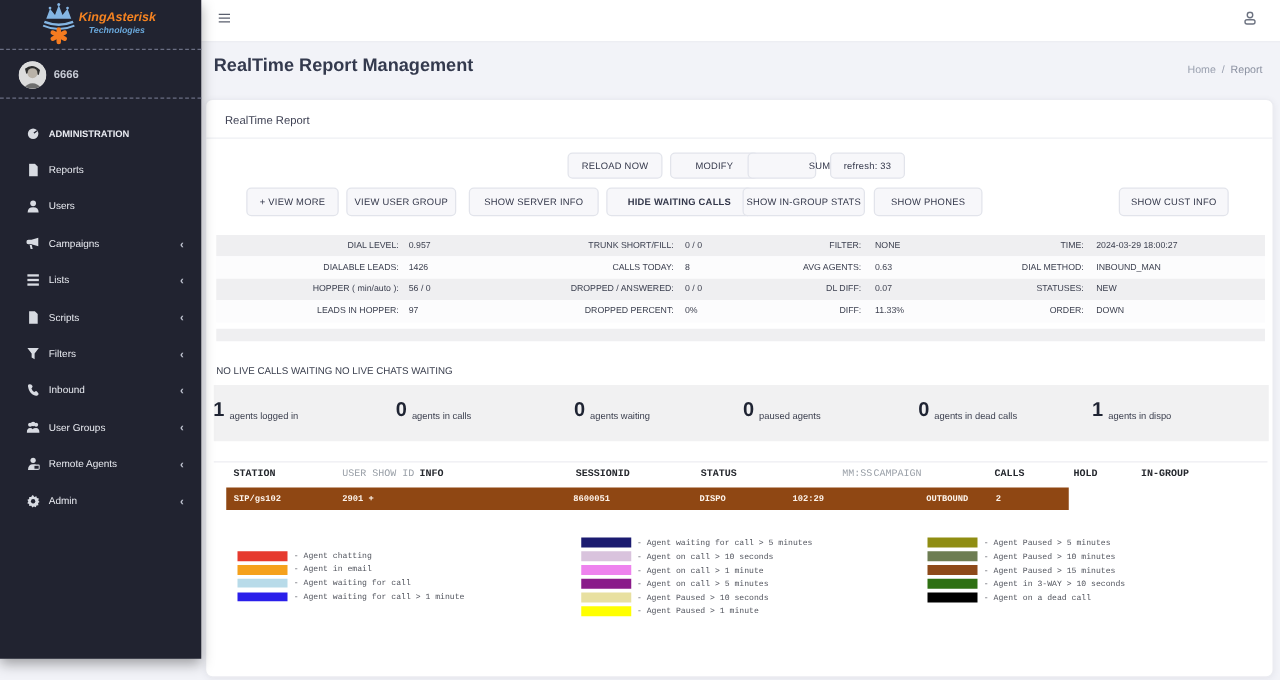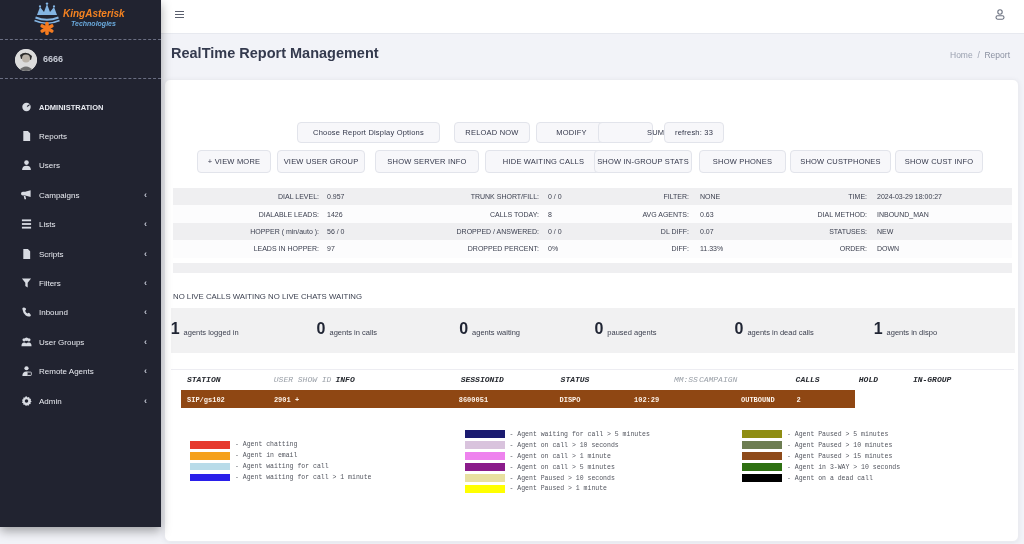--- a/index.html
+++ b/index.html
@@ -33,21 +33,21 @@
 .sv { text-align:left; }
 .sl1{width:146px;} .sv1{width:64px; padding-left:8px;}
 .sl2{width:156px;} .sv2{width:64px; padding-left:9px;}
 .sl3{width:86px;}  .sv3{width:64px; padding-left:11px;}
 .sl4{width:114px;} .sv4{width:145px; padding-left:10px;}
 
 #agents { position:absolute; left:6px; top:227.7px; width:844px; height:45px; background:#f1f1f2; }
 .ag { position:absolute; top:227.7px; height:45px; display:flex; align-items:center; white-space:nowrap; }
 .ag b { font-size:16px; color:#1f2433; position:relative; top:-1px; }
 .ag span { font-size:7.5px; color:#3b3f4e; margin-left:4px; position:relative; top:2.5px; }
-.th { position:absolute; top:295px; font-family:"Liberation Mono", monospace; font-size:8px; font-weight:bold; color:#26292f; white-space:nowrap;font-style:italic; }
+.th { position:absolute; top:295px; font-family:"Liberation Mono", monospace; font-size:8px; font-weight:bold; color:#26292f; white-space:nowrap; }
 .thg { font-weight:normal; color:#9aa0a8; }
 #brow { position:absolute; left:16px; top:310.2px; width:674px; height:17.6px; background:#8f4713; }
 .bt { position:absolute; top:315.5px; font-family:"Liberation Mono", monospace; font-size:7px; font-weight:bold; color:#fdf3ea; white-space:nowrap; }
 
 .sw { position:absolute; width:40px; height:7.8px; }
 .lt { position:absolute; font-family:"Liberation Mono", monospace; font-size:6.5px; color:#52555e; white-space:nowrap; }
 </style>
 </head>
 <body style="filter:blur(0.45px);">
 <div id="sidebar">
@@ -175,34 +175,35 @@
   <svg style="position:absolute; right:19px; top:9px;" width="10" height="11" viewBox="0 0 10 11">
     <circle cx="5" cy="3" r="2.2" fill="none" stroke="#6c7280" stroke-width="1.1"></circle>
     <rect x="1" y="6.8" width="8" height="3.4" rx="1.6" fill="none" stroke="#6c7280" stroke-width="1.1"></rect>
   </svg>
 </div>
 <div id="band">
   <div id="title">RealTime Report Management</div>
   <div id="crumb">Home&nbsp; /&nbsp; <b>Report</b></div>
 </div>
 <div id="card">
-
-  <div class="btn" style="left:132px; top:41.5px; width:143px;">Choose Report Display Options</div>
+  <div id="cardhead">
+      <span>RealTime Report</span>
+    </div>
+
   <div class="btn" style="left:289px; top:41.5px; width:76px;">RELOAD NOW</div>
   <div class="btn" style="left:371px; top:41.5px; width:71px;">MODIFY</div>
   <div class="btn" style="left:433px; top:41.5px; width:55px;padding-left:48px;">SUMMARY</div>
   <div class="btn" style="left:499px; top:41.5px; width:60px;">refresh: 33</div>
 
   <div class="btn r2" style="left:32px;  top:69.5px; width:74px;">+ VIEW MORE</div>
   <div class="btn r2" style="left:112px; top:69.5px; width:88px;">VIEW USER GROUP</div>
   <div class="btn r2" style="left:210px; top:69.5px; width:104px;">SHOW SERVER INFO</div>
-  <div class="btn r2" style="left:320px; top:69.5px; width:117px;">HIDE WAITING CALLS</div>
+  <div class="btn r2" style="left:320px; top:69.5px; width:117px;font-weight:bold;">HIDE WAITING CALLS</div>
   <div class="btn r2" style="left:429px; top:69.5px; width:98px;">SHOW IN-GROUP STATS</div>
   <div class="btn r2" style="left:534px; top:69.5px; width:87px;">SHOW PHONES</div>
-  <div class="btn r2" style="left:625px; top:69.5px; width:101px;">SHOW CUSTPHONES</div>
   <div class="btn r2" style="left:730px; top:69.5px; width:88px;">SHOW CUST INFO</div>
 
   <div class="srow g" style="top:108px;">
     <div class="sl sl1">DIAL LEVEL:</div>
       <div class="sv sv1">0.957</div>
     <div class="sl sl2">TRUNK SHORT/FILL:</div>
       <div class="sv sv2">0 / 0</div>
     <div class="sl sl3">FILTER:</div>
       <div class="sv sv3">NONE</div>
     <div class="sl sl4">TIME:</div>

